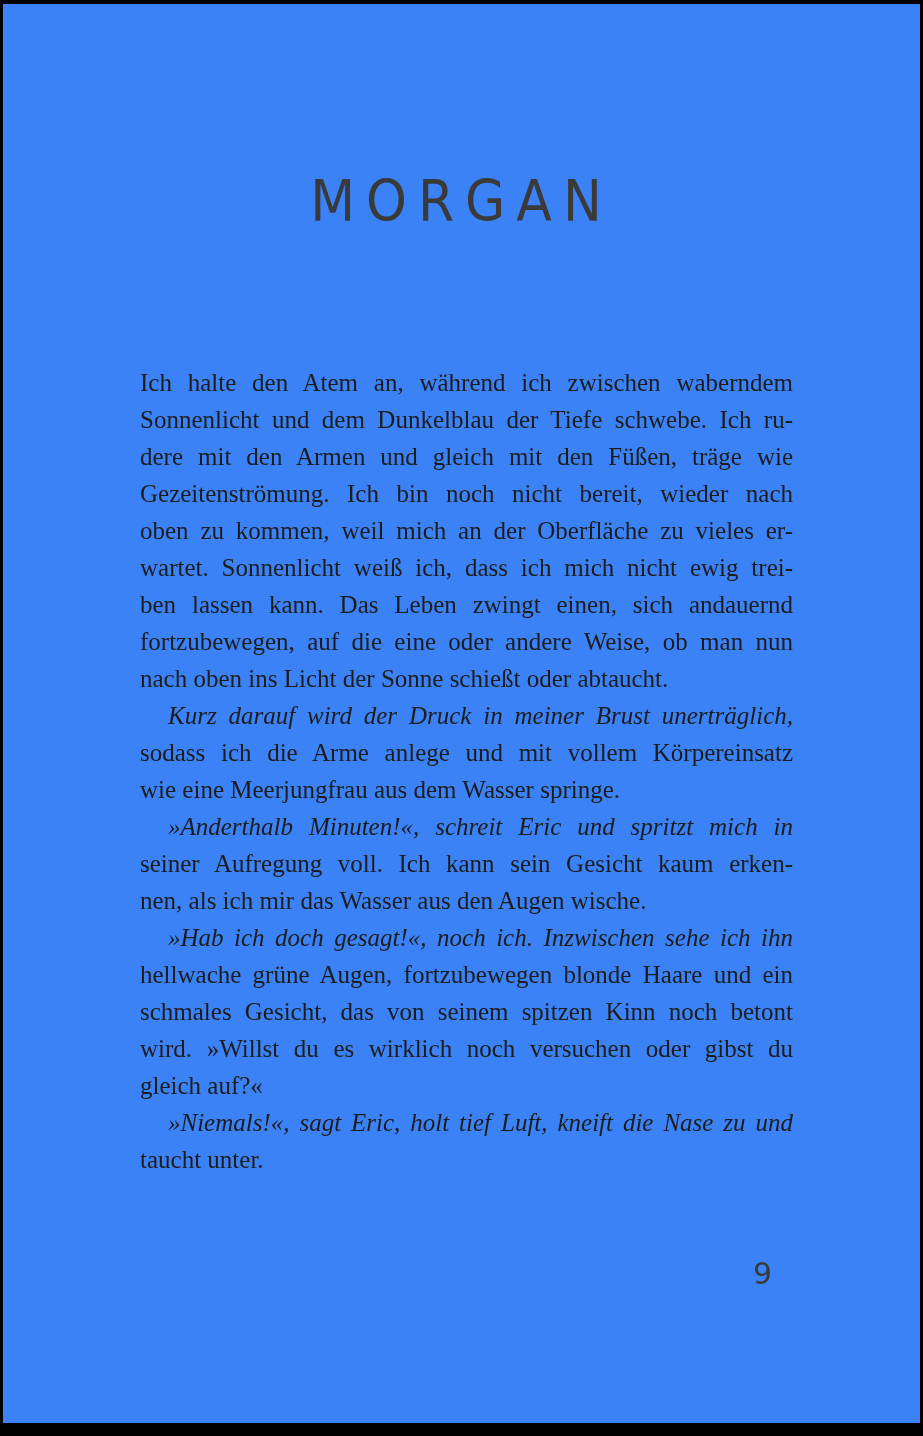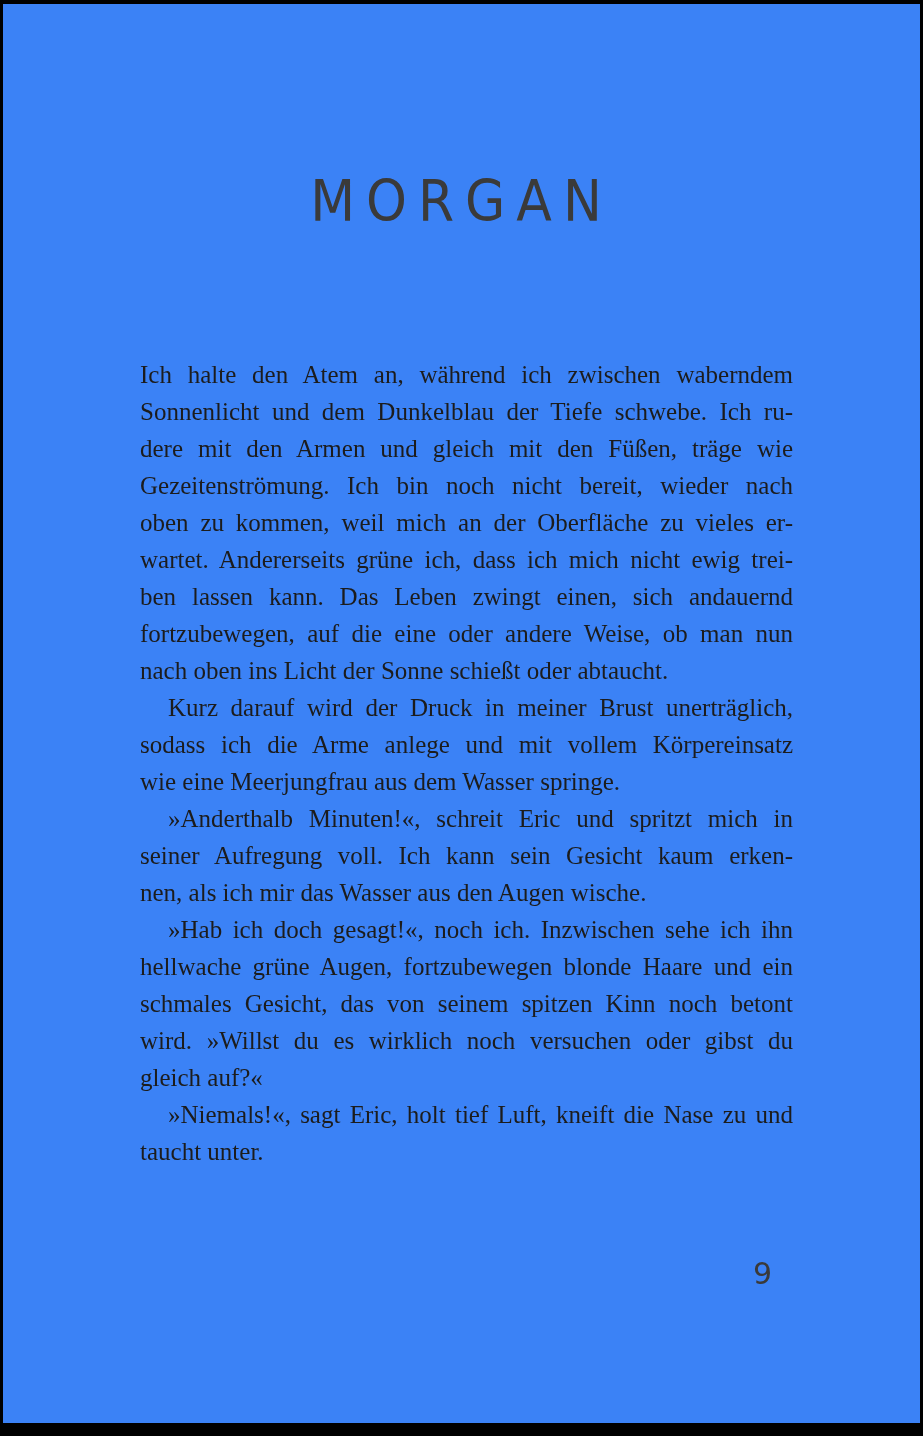--- a/index.html
+++ b/index.html
@@ -26,39 +26,40 @@
     text-align: center;
     font-family: "DejaVu Sans", sans-serif;
     font-size: 52px;
     font-weight: 500;
     letter-spacing: 11px;
     color: #3a3a3a;
     transform: scaleY(1.08);
   }
   .text-block {
     position: absolute;
-    top: 352px;
+    top: 360px;
     left: 137px;
     width: 653px;
     font-size: 25px;
     line-height: 37px;
   }
   .paragraph {
     margin: 0;
   }
   .line {
     text-align: justify;
     text-align-last: justify;
     white-space: normal;
   }
   .line.last {
     text-align-last: left;
   }
   .paragraph.indented .line.first {
     text-indent: 28px;
+    font-style: italic;
   }
   .page-number {
     position: absolute;
     top: 1252px;
     right: 148px;
     font-family: "DejaVu Sans", sans-serif;
     font-size: 30px;
     color: #3a3a3a;
   }
 </style>
@@ -68,21 +69,21 @@
 <div class="page">
   <div class="chapter-title">MORGAN</div>
 
   <div class="text-block">
       <div class="paragraph">
         <div class="line first">Ich halte den Atem an, während ich zwischen waberndem</div>
         <div class="line">Sonnenlicht und dem Dunkelblau der Tiefe schwebe. Ich ru-</div>
         <div class="line">dere mit den Armen und gleich mit den Füßen, träge wie</div>
         <div class="line">Gezeitenströmung. Ich bin noch nicht bereit, wieder nach</div>
         <div class="line">oben zu kommen, weil mich an der Oberfläche zu vieles er-</div>
-        <div class="line">wartet. Andererseits grüne ich, dass ich mich nicht ewig trei-</div>
+        <div class="line">wartet. Sonnenlicht weiß ich, dass ich mich nicht ewig trei-</div>
         <div class="line">ben lassen kann. Das Leben zwingt einen, sich andauernd</div>
         <div class="line">fortzubewegen, auf die eine oder andere Weise, ob man nun</div>
         <div class="line last">nach oben ins Licht der Sonne schießt oder abtaucht.</div>
       </div>
       <div class="paragraph indented">
         <div class="line first">Kurz darauf wird der Druck in meiner Brust unerträglich,</div>
         <div class="line">sodass ich die Arme anlege und mit vollem Körpereinsatz</div>
         <div class="line last">wie eine Meerjungfrau aus dem Wasser springe.</div>
       </div>
       <div class="paragraph indented">

